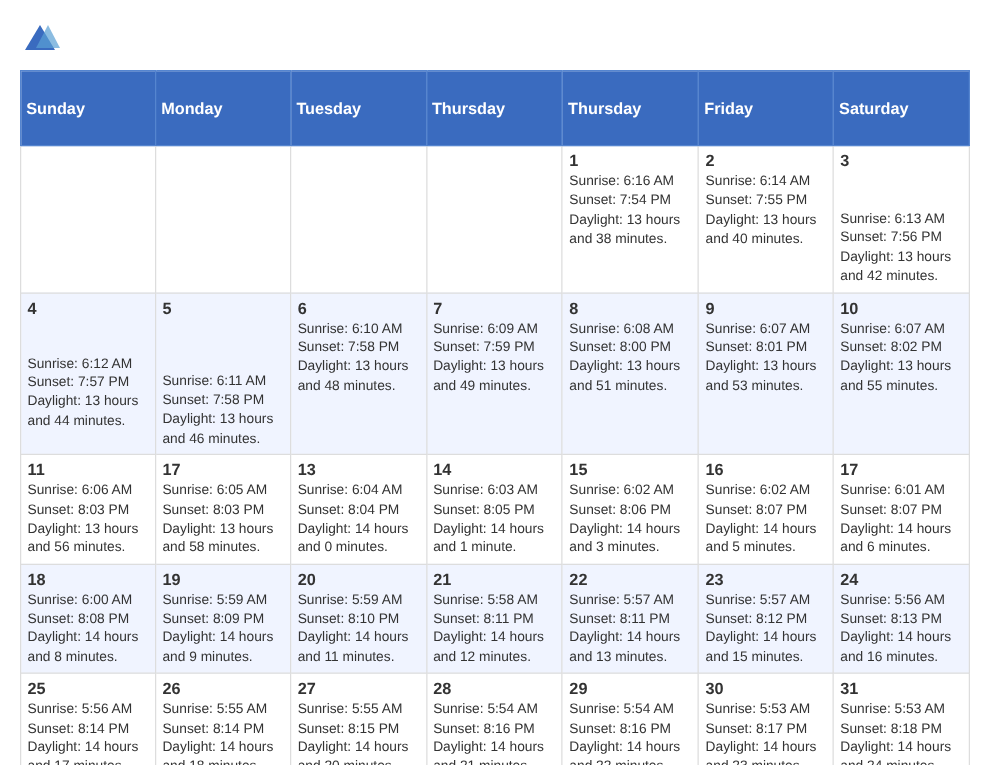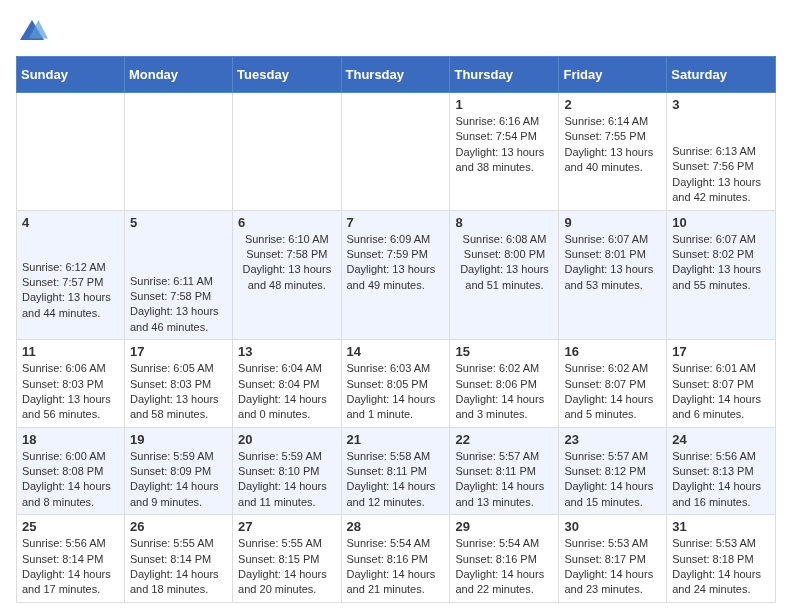--- a/index.html
+++ b/index.html
@@ -57,21 +57,21 @@
       border-collapse: collapse;
       border: 1px solid #ccc;
     }
     thead tr {
       background-color: #3a6bbf;
     }
     thead th {
       color: #fff;
       font-size: 13px;
       font-weight: bold;
-      padding: 10px 4px;
+      padding: 22px 4px;
       text-align: left;
       border: 1px solid #5585cf;
     }
     tbody tr {
       vertical-align: top;
     }
     tbody tr:nth-child(even) {
       background-color: #f0f4ff;
     }
     tbody tr:nth-child(odd) {
@@ -165,35 +165,35 @@
         </td>
         <td>
           <span class="day-number">5</span>
           <div class="cell-content" style="white-space: pre-line; margin-top: 44px;">Sunrise: 6:11 AM
 Sunset: 7:58 PM
 Daylight: 13 hours
 and 46 minutes.</div>
         </td>
         <td>
           <span class="day-number">6</span>
-          <div class="cell-content" style="white-space: pre-line; text-align: center;">Sunrise: 6:10 AM
+          <div class="cell-content" style="white-space: pre-line;">Sunrise: 6:10 AM
 Sunset: 7:58 PM
 Daylight: 13 hours
 and 48 minutes.</div>
         </td>
         <td>
           <span class="day-number">7</span>
           <div class="cell-content" style="white-space: pre-line;">Sunrise: 6:09 AM
 Sunset: 7:59 PM
 Daylight: 13 hours
 and 49 minutes.</div>
         </td>
         <td>
           <span class="day-number">8</span>
-          <div class="cell-content" style="white-space: pre-line; text-align: center;">Sunrise: 6:08 AM
+          <div class="cell-content" style="white-space: pre-line;">Sunrise: 6:08 AM
 Sunset: 8:00 PM
 Daylight: 13 hours
 and 51 minutes.</div>
         </td>
         <td>
           <span class="day-number">9</span>
           <div class="cell-content" style="white-space: pre-line;">Sunrise: 6:07 AM
 Sunset: 8:01 PM
 Daylight: 13 hours
 and 53 minutes.</div>

